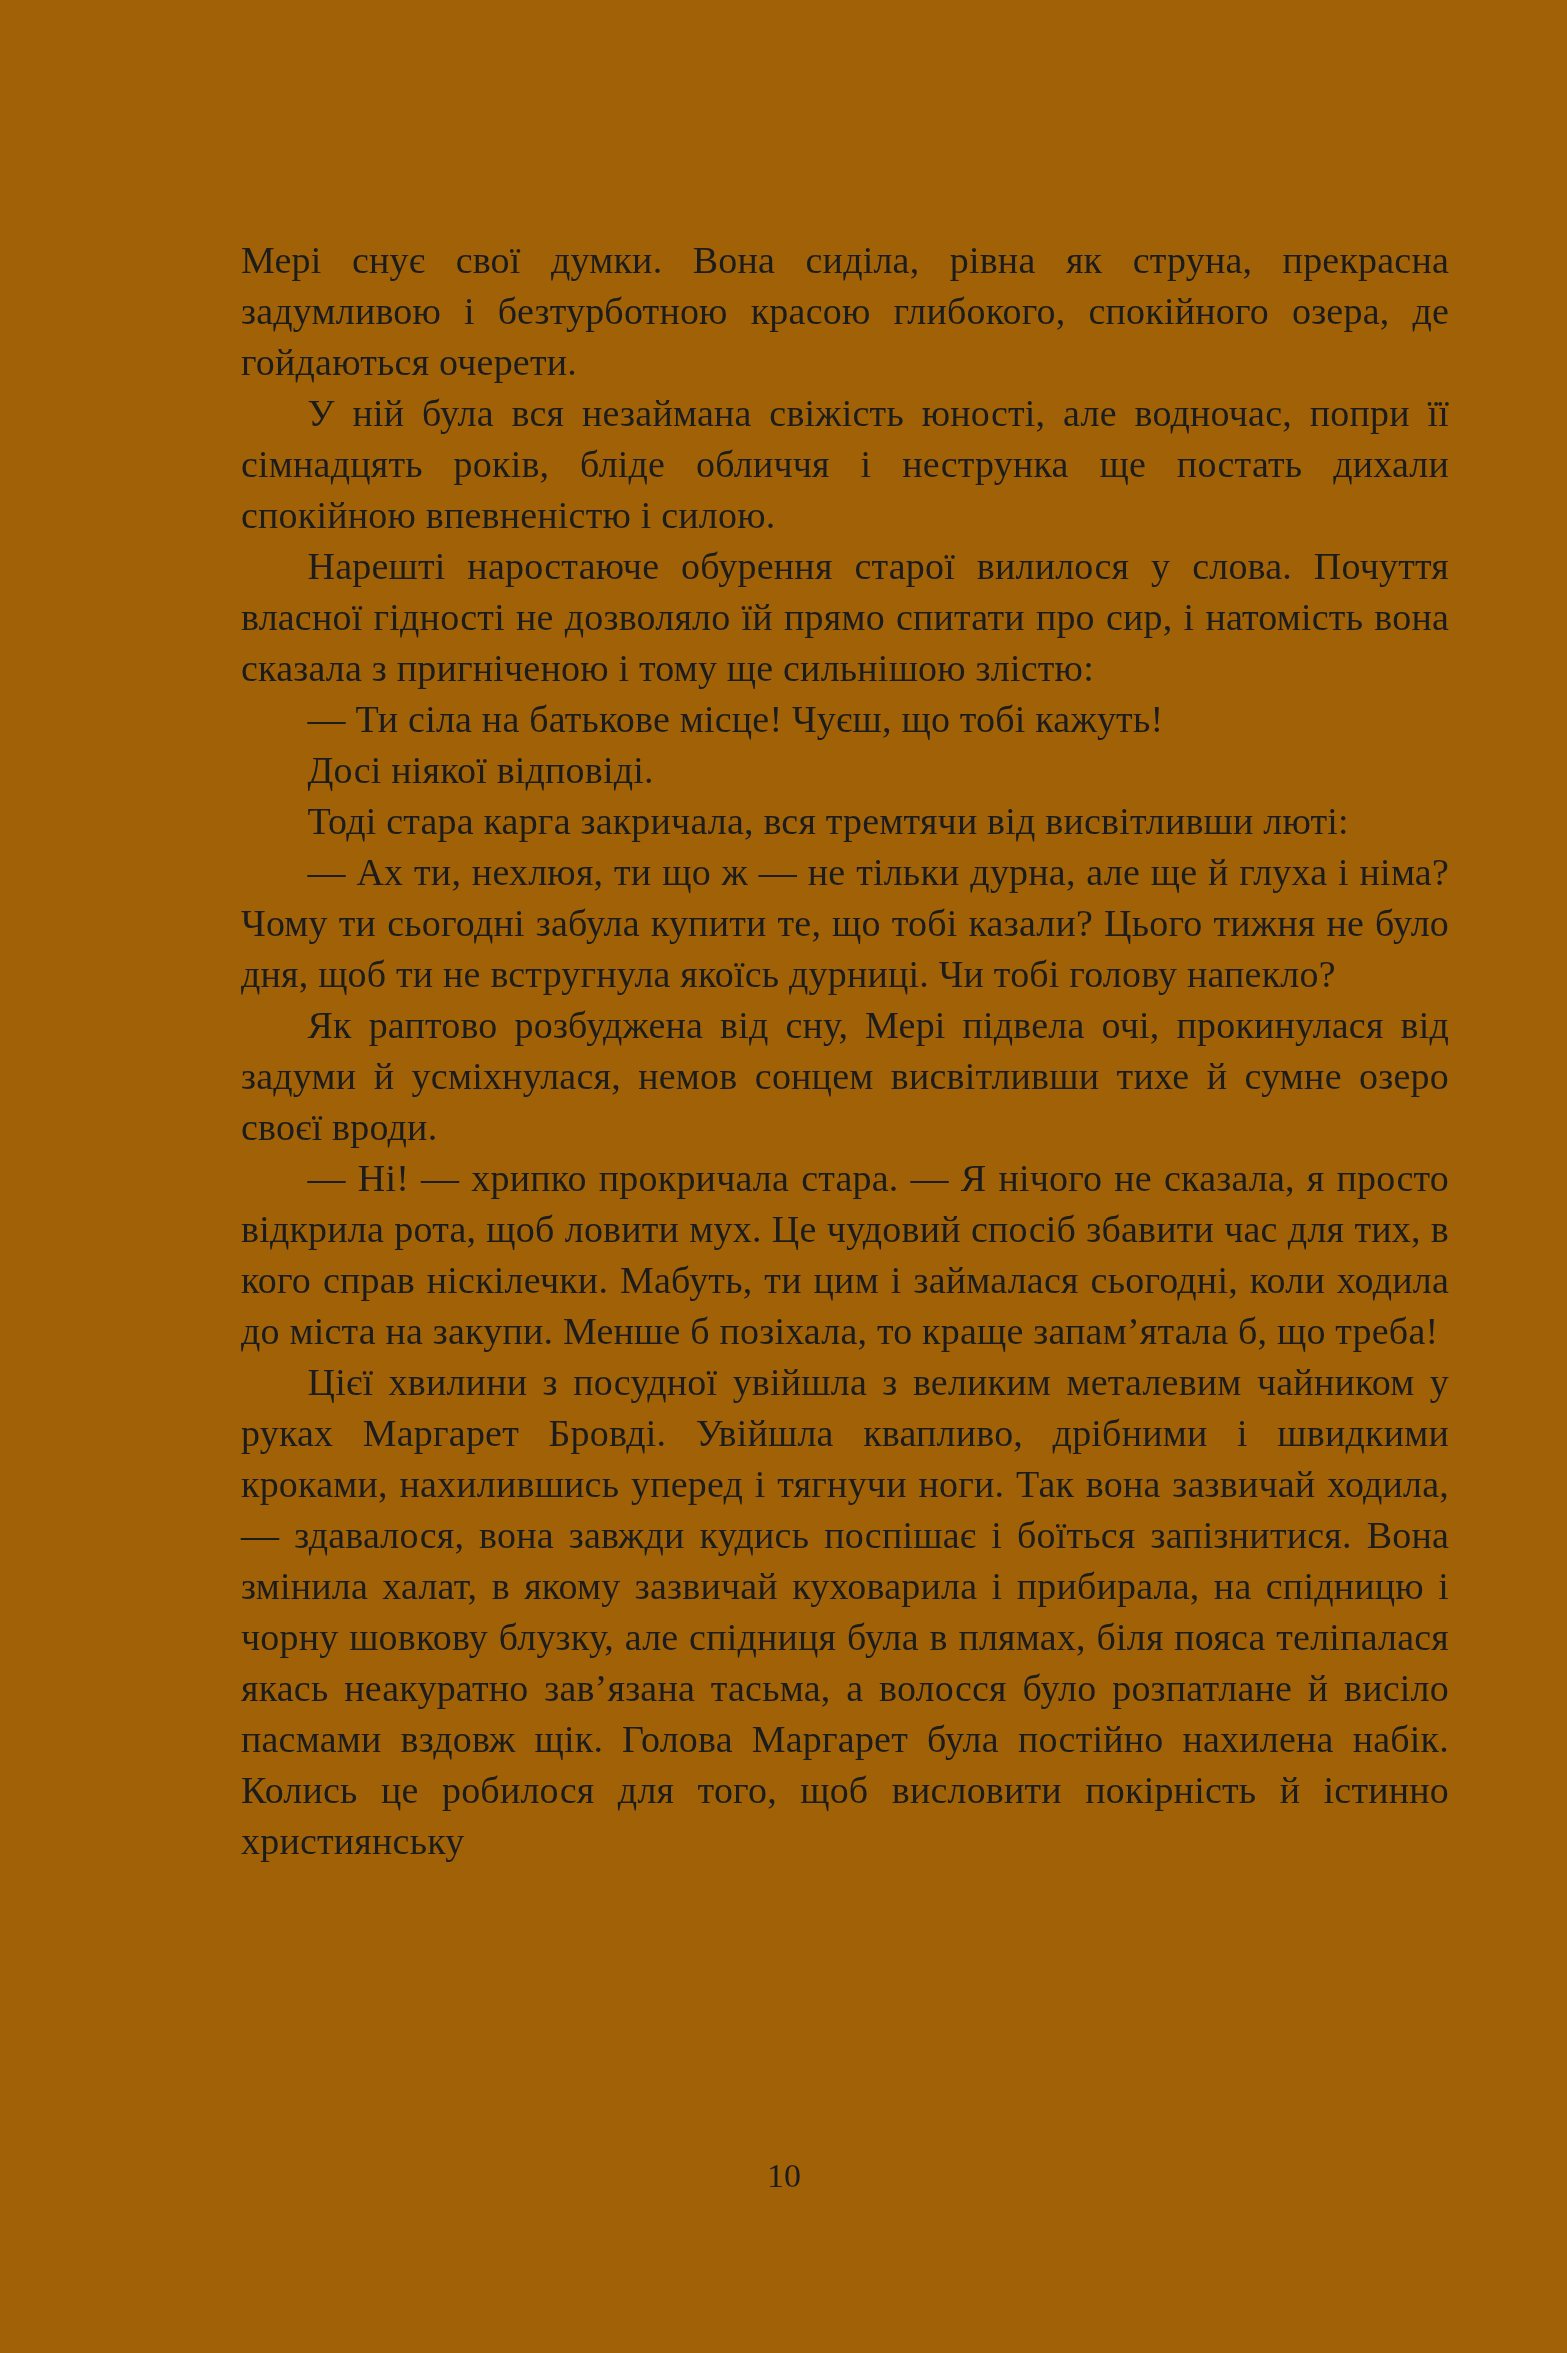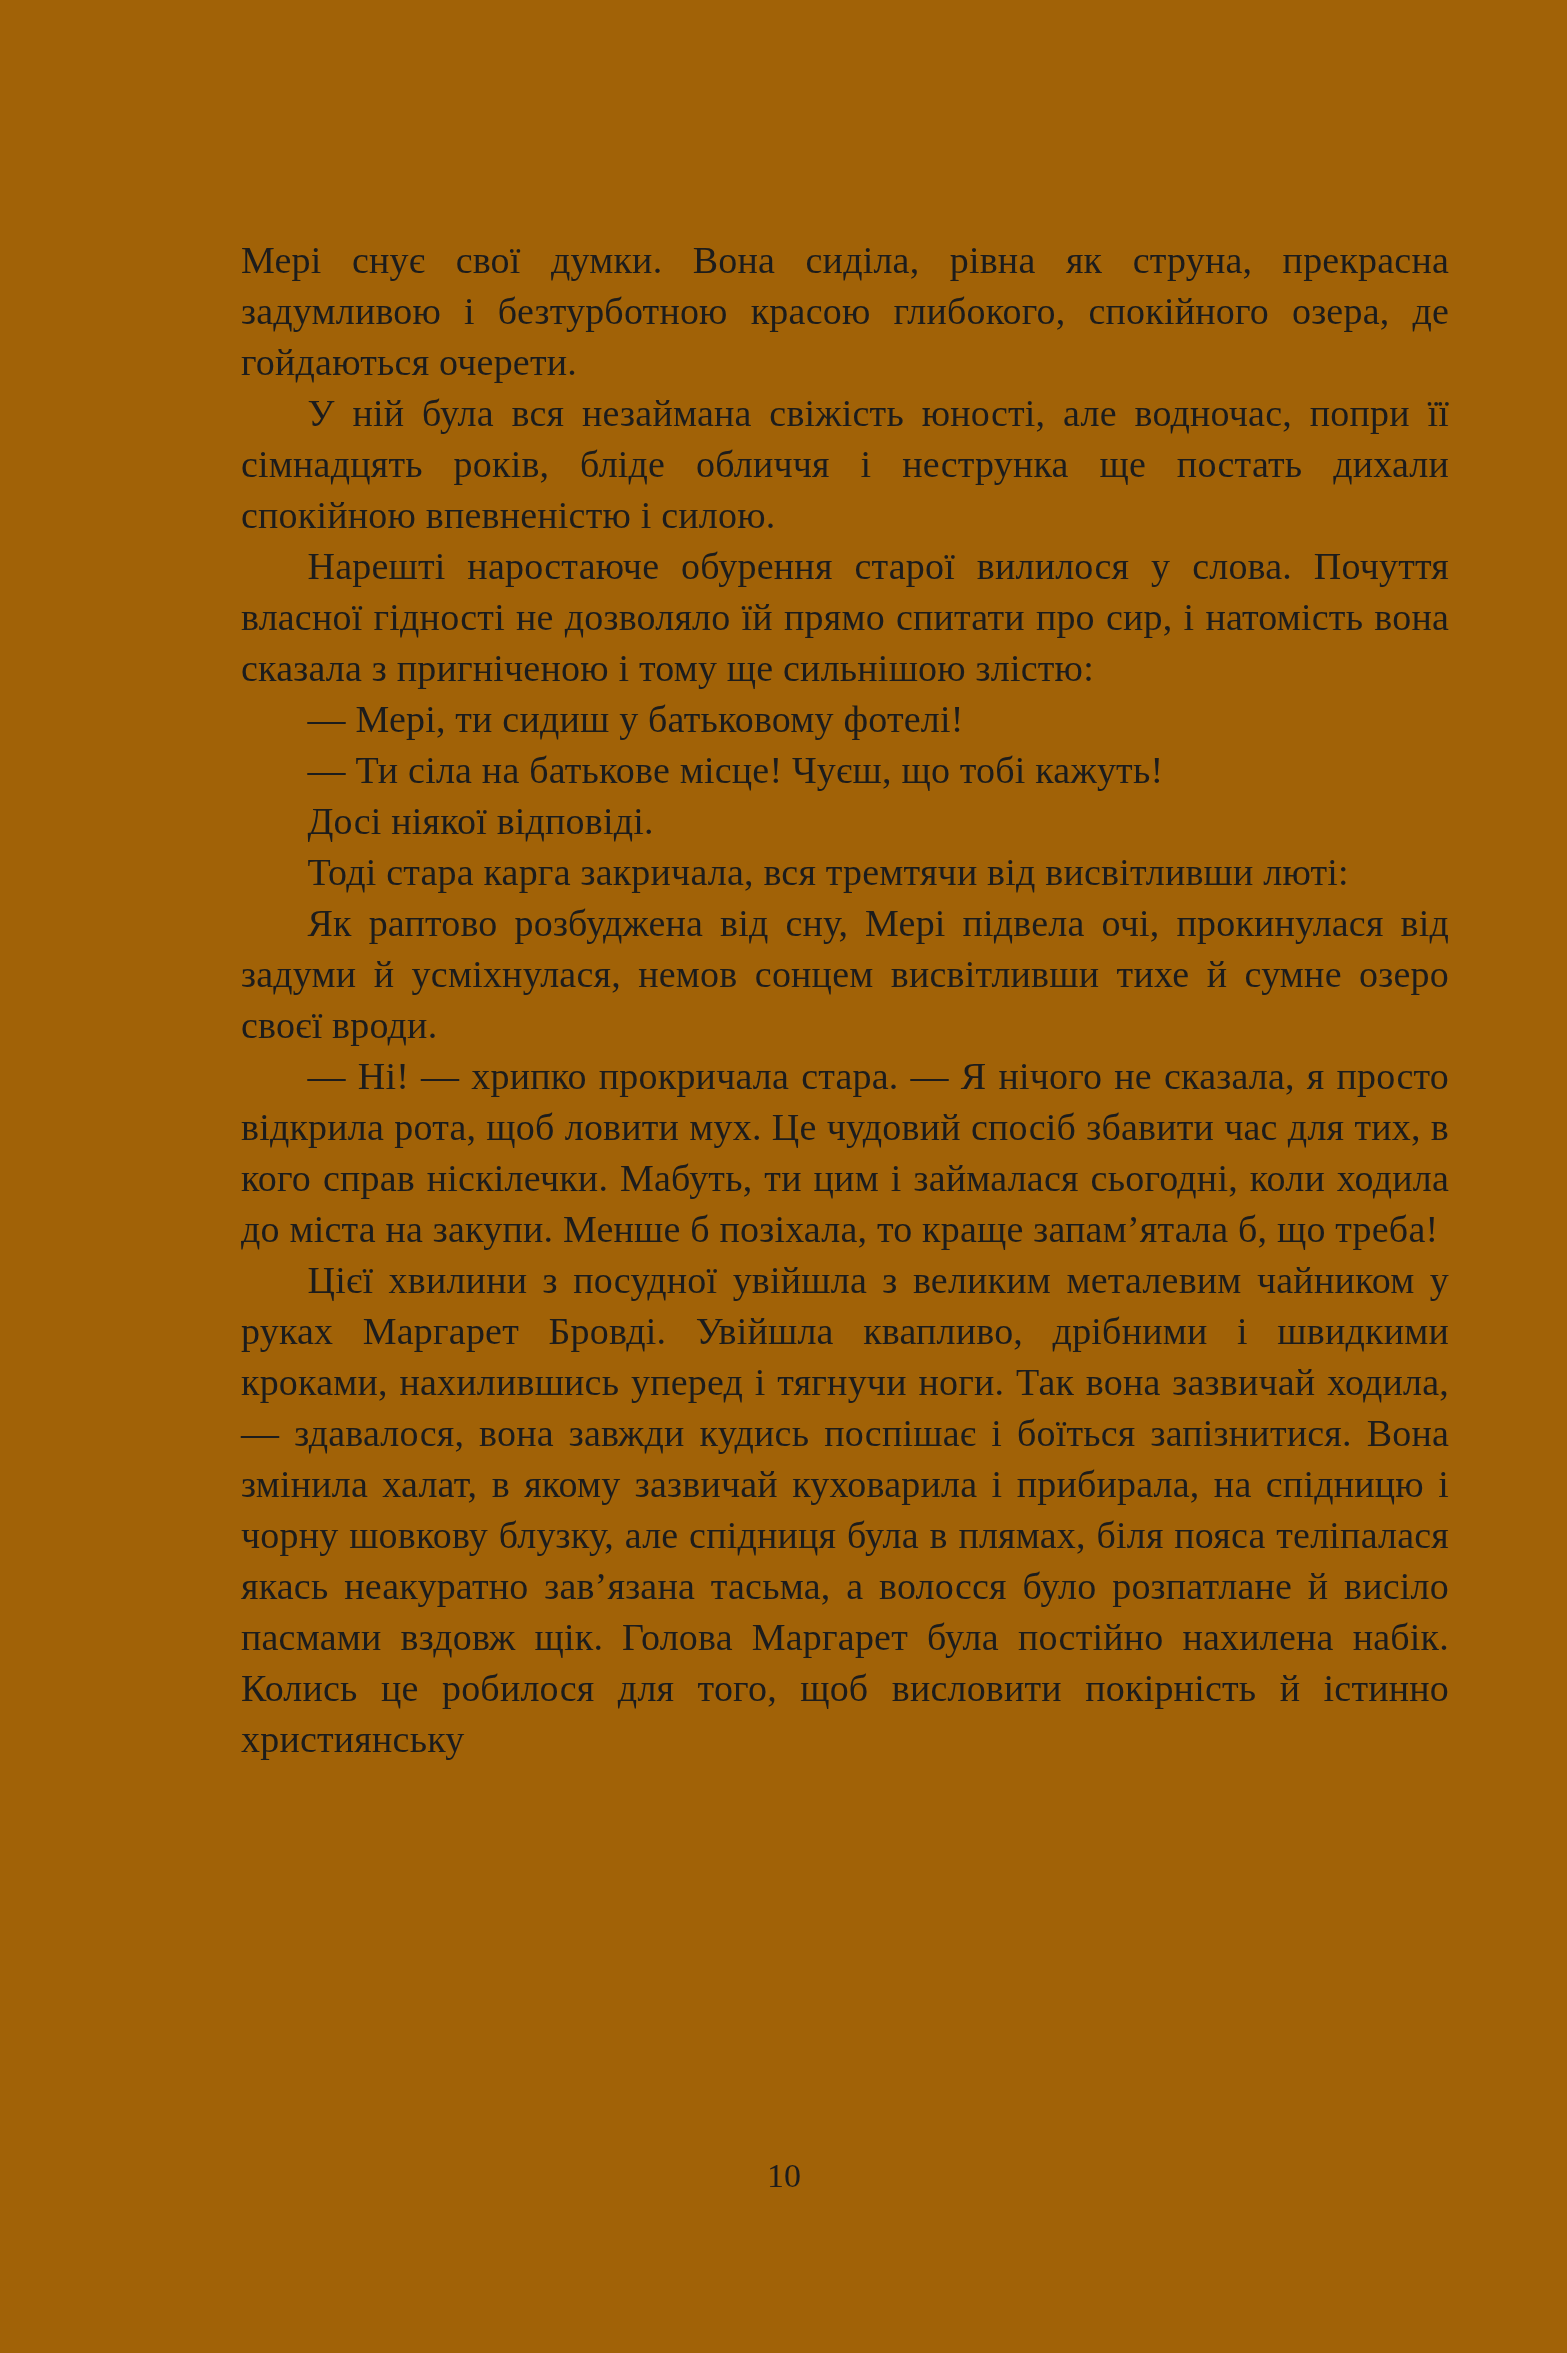--- a/index.html
+++ b/index.html
@@ -53,24 +53,24 @@
 </style>
 </head>
 <body>
 
 <div class="book-page">
 
   <div class="text-block">
     <p class="continued">Мері снує свої думки. Вона сиділа, рівна як струна, прекрасна задумливою і безтурботною красою глибокого, спокійного озера, де гойдаються очерети.</p>
     <p>У ній була вся незаймана свіжість юності, але водночас, попри її сімнадцять років, бліде обличчя і неструнка ще постать дихали спокійною впевненістю і силою.</p>
     <p>Нарешті наростаюче обурення старої вилилося у слова. Почуття власної гідності не дозволяло їй прямо спитати про сир, і натомість вона сказала з пригніченою і тому ще сильнішою злістю:</p>
-    <p>— Мері, ти сидиш у батьковому фотелі!</p>
     <p>— Ти сіла на батькове місце! Чуєш, що тобі кажуть!</p>
     <p>Досі ніякої відповіді.</p>
     <p>Тоді стара карга закричала, вся тремтячи від висвітливши люті:</p>
+    <p>— Ах ти, нехлюя, ти що ж — не тільки дурна, але ще й глуха і німа? Чому ти сьогодні забула купити те, що тобі казали? Цього тижня не було дня, щоб ти не встругнула якоїсь дурниці. Чи тобі голову напекло?</p>
     <p>Як раптово розбуджена від сну, Мері підвела очі, прокинулася від задуми й усміхнулася, немов сонцем висвітливши тихе й сумне озеро своєї вроди.</p>
     <p>— Ні! — хрипко прокричала стара. — Я нічого не сказала, я просто відкрила рота, щоб ловити мух. Це чудовий спосіб збавити час для тих, в кого справ ніскілечки. Мабуть, ти цим і займалася сьогодні, коли ходила до міста на закупи. Менше б позіхала, то краще запам’ятала б, що треба!</p>
     <p>Цієї хвилини з посудної увійшла з великим металевим чайником у руках Маргарет Бровді. Увійшла квапливо, дрібними і швидкими кроками, нахилившись уперед і тягнучи ноги. Так вона зазвичай ходила, — здавалося, вона завжди кудись поспішає і боїться запізнитися. Вона змінила халат, в якому зазвичай куховарила і прибирала, на спідницю і чорну шовкову блузку, але спідниця була в плямах, біля пояса теліпалася якась неакуратно зав’язана тасьма, а волосся було розпатлане й висіло пасмами вздовж щік. Голова Маргарет була постійно нахилена набік. Колись це робилося для того, щоб висловити покірність й істинно християнську</p>
   </div>
 
   <div class="page-number">10</div>
 
 </div>
 
 

